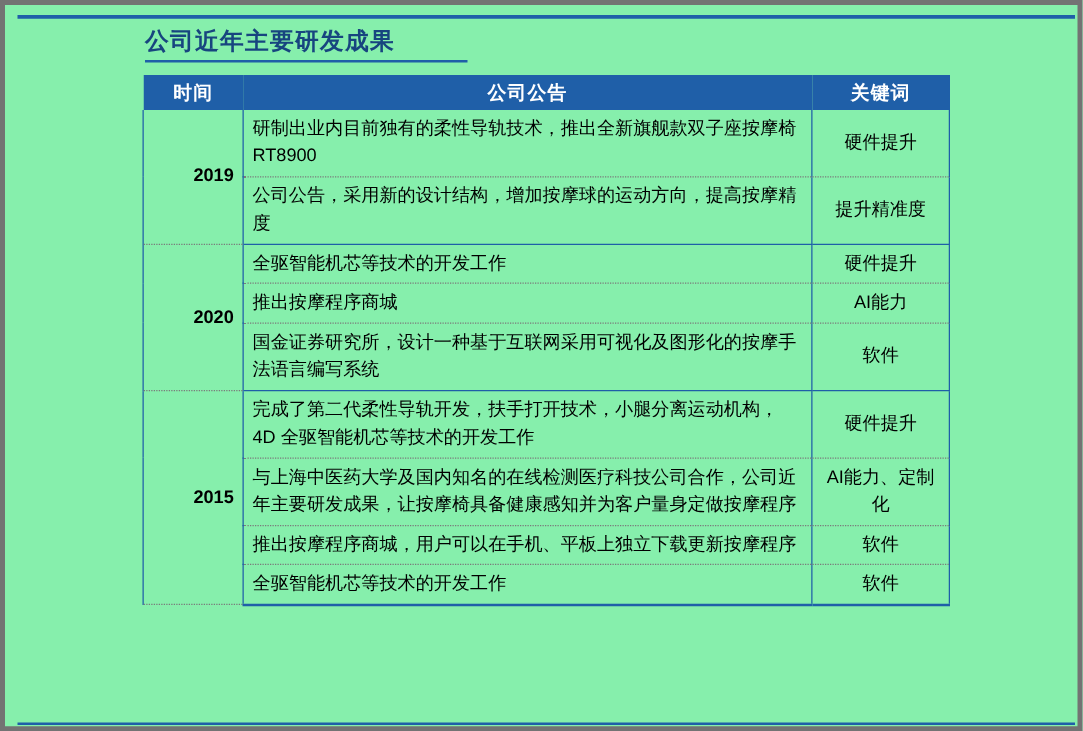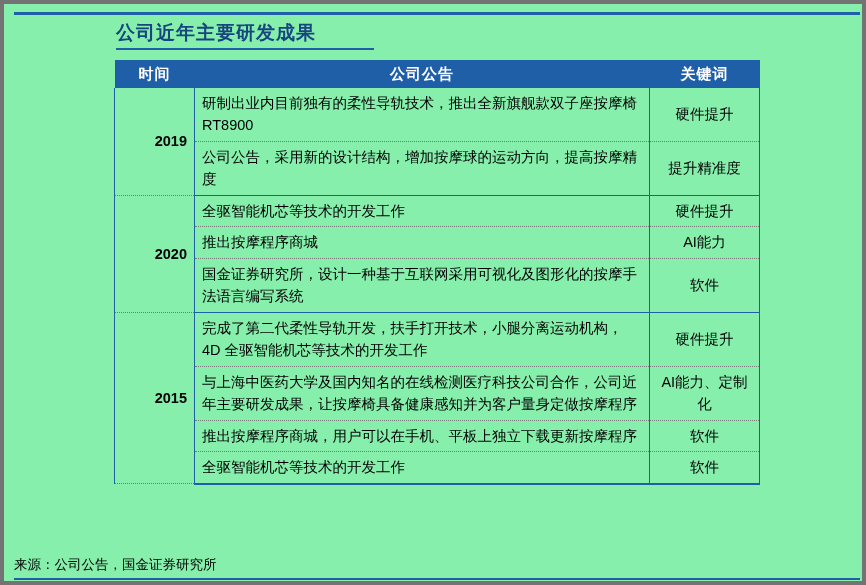--- a/index.html
+++ b/index.html
@@ -187,16 +187,15 @@
           <td class="col-kw">软件</td>
         </tr>
         <tr class="last-row">
           <td class="col-dir">全驱智能机芯等技术的开发工作</td>
           <td class="col-kw">软件</td>
         </tr>
       </tbody>
     </table>
   </div>
 
-  <div class="source">来源：公司公告，国金证券研究所</div>
   <div class="bottom-rule"></div>
 
 </div>
 
 </body></html>

